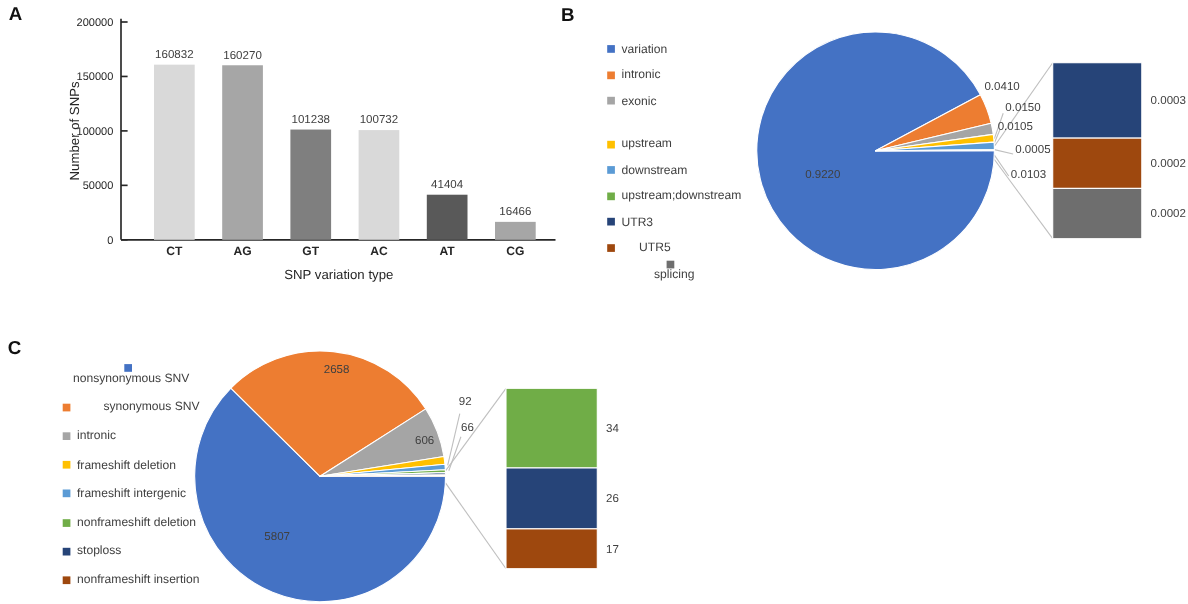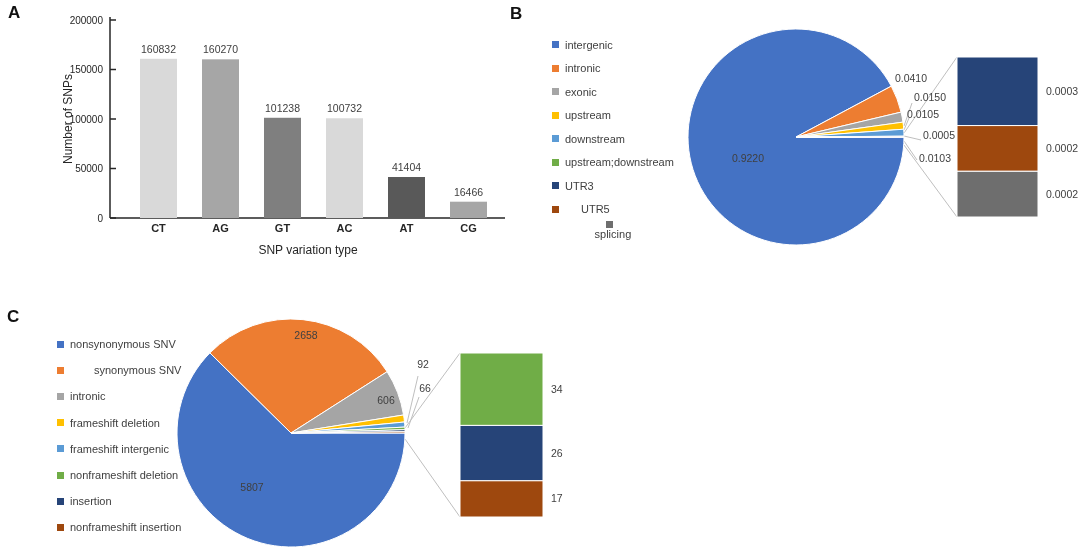--- a/index.html
+++ b/index.html
@@ -104,31 +104,31 @@
       <rect x="460" y="53" width="83" height="72.41558441558442" fill="#70AD47" stroke="#ffffff" stroke-width="1"></rect>
       <text x="551" y="92.70779220779221" font-size="10.5" fill="#404040">34</text>
       <rect x="460" y="125.41558441558442" width="83" height="55.37662337662338" fill="#264478" stroke="#ffffff" stroke-width="1"></rect>
       <text x="551" y="156.60389610389612" font-size="10.5" fill="#404040">26</text>
       <rect x="460" y="180.7922077922078" width="83" height="36.20779220779221" fill="#9E480E" stroke="#ffffff" stroke-width="1"></rect>
       <text x="551" y="202.3961038961039" font-size="10.5" fill="#404040">17</text>
     </svg>
     <ul class="legend" style="left: 552px; top: 33px;">
       <li style="height: 23.5px;">
         <span class="sw" style="background: rgb(68, 114, 196);"></span>
-        <span class="lt">intergenic</span>
+        <span class="lt">variation</span>
       </li>
       <li style="height: 23.5px;">
         <span class="sw" style="background: rgb(237, 125, 49);"></span>
         <span class="lt">intronic</span>
       </li>
       <li style="height: 23.5px;">
         <span class="sw" style="background: rgb(165, 165, 165);"></span>
         <span class="lt">exonic</span>
       </li>
-      <li style="height: 23.5px;">
+      <li style="height: 23.5px; margin-top: 16px;">
         <span class="sw" style="background: rgb(255, 192, 0);"></span>
         <span class="lt">upstream</span>
       </li>
       <li style="height: 23.5px;">
         <span class="sw" style="background: rgb(91, 155, 213);"></span>
         <span class="lt">downstream</span>
       </li>
       <li style="height: 23.5px;">
         <span class="sw" style="background: rgb(112, 173, 71);"></span>
         <span class="lt">upstream;downstream</span>
@@ -140,21 +140,21 @@
       <li style="height: 23.5px; gap: 16px;">
         <span class="sw" style="background: rgb(158, 72, 14);"></span>
         <span class="lt">UTR5</span>
       </li>
       <li style="height: 23.5px; flex-direction: column;">
         <span class="sw" style="background: rgb(110, 110, 110);"></span>
         <span class="lt">splicing</span>
       </li>
     </ul>
     <ul class="legend" style="left: 57px; top: 331px;">
-      <li style="height: 26.2px;">
+      <li style="height: 26.2px; flex-direction: column;">
         <span class="sw" style="background: rgb(68, 114, 196);"></span>
         <span class="lt">nonsynonymous SNV</span>
       </li>
       <li style="height: 26.2px; gap: 24px;">
         <span class="sw" style="background: rgb(237, 125, 49);"></span>
         <span class="lt">synonymous SNV</span>
       </li>
       <li style="height: 26.2px;">
         <span class="sw" style="background: rgb(165, 165, 165);"></span>
         <span class="lt">intronic</span>
@@ -166,20 +166,20 @@
       <li style="height: 26.2px;">
         <span class="sw" style="background: rgb(91, 155, 213);"></span>
         <span class="lt">frameshift intergenic</span>
       </li>
       <li style="height: 26.2px;">
         <span class="sw" style="background: rgb(112, 173, 71);"></span>
         <span class="lt">nonframeshift deletion</span>
       </li>
       <li style="height: 26.2px;">
         <span class="sw" style="background: rgb(38, 68, 120);"></span>
-        <span class="lt">insertion</span>
+        <span class="lt">stoploss</span>
       </li>
       <li style="height: 26.2px;">
         <span class="sw" style="background: rgb(158, 72, 14);"></span>
         <span class="lt">nonframeshift insertion</span>
       </li>
     </ul>
   </div>
 
 </body></html>

